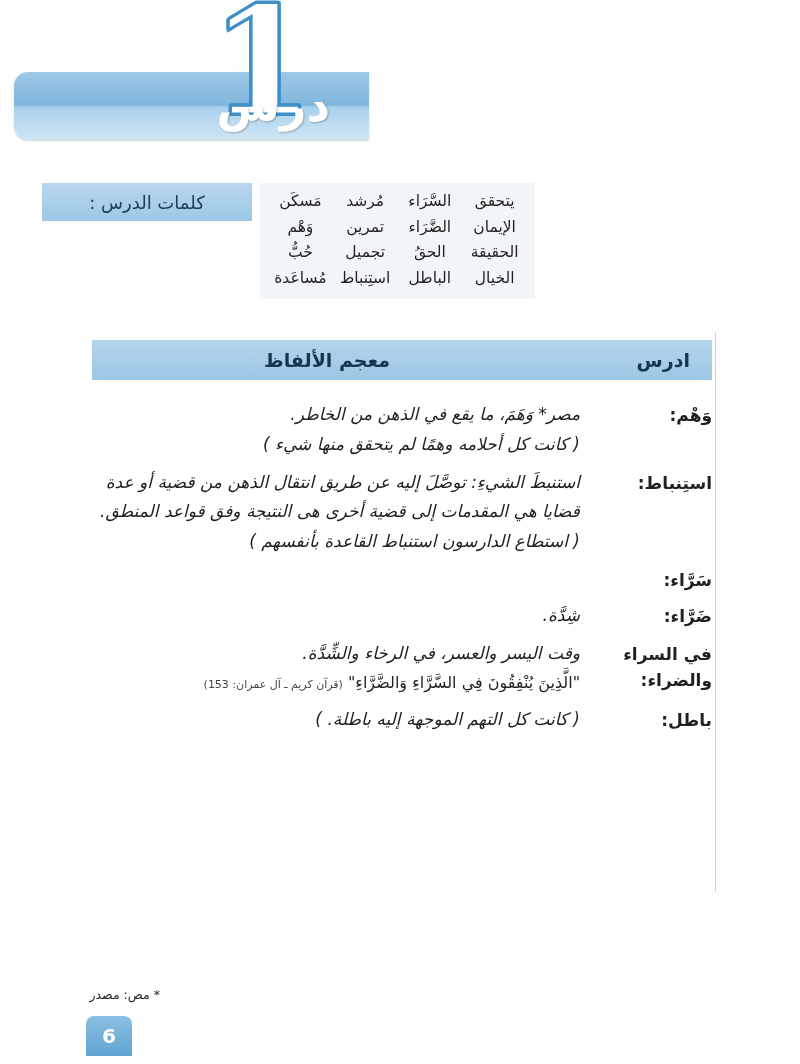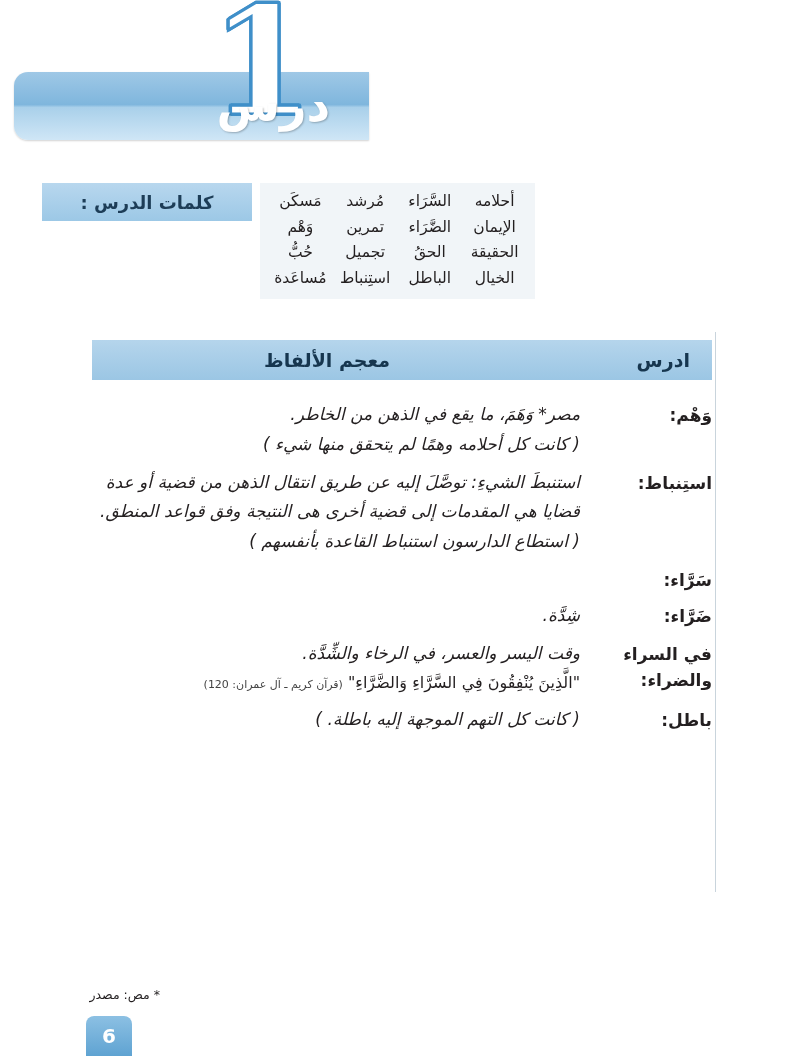--- a/index.html
+++ b/index.html
@@ -77,21 +77,21 @@
     position: absolute;
     top: 0;
     right: 548px;
     width: 210px;
     height: 38px;
     background: linear-gradient(180deg, #b8d7ee 0%, #9cc8e6 100%);
     display: flex;
     align-items: center;
     justify-content: center;
     font-size: 18px;
-    font-weight: bold;
+    font-weight: normal;
     color: #1d3d57;
   }
   .vocab-grid {
     position: absolute;
     top: 0;
     right: 265px;
     width: 275px;
     background: #f1f5f8;
     padding: 6px 8px 8px 8px;
     box-sizing: border-box;
@@ -230,21 +230,21 @@
 <div class="lesson-banner">
   <div class="banner-bar"></div>
   <div class="big-numeral">1</div>
   <div class="banner-title">درس</div>
 </div>
 
 <div class="vocab-section">
   <div class="vocab-label">كلمات الدرس :</div>
   <div class="vocab-grid">
     <div class="vocab-row">
-      <span class="vocab-cell">أحلامه</span>
+      <span class="vocab-cell">يتحقق</span>
       <span class="vocab-cell">السَّرَاء</span>
       <span class="vocab-cell">مُرشد</span>
       <span class="vocab-cell">مَسكَن</span>
     </div>
     <div class="vocab-row">
       <span class="vocab-cell">الإيمان</span>
       <span class="vocab-cell">الضَّرَاء</span>
       <span class="vocab-cell">تمرين</span>
       <span class="vocab-cell">وَهْم</span>
     </div>
@@ -298,21 +298,21 @@
       <span class="sub">شِدَّة.</span>
     </div>
   </div>
 
   <div class="g-row">
     <div class="g-term">في السراء والضراء:</div>
     <div class="g-def">
       <span class="sub">وقت اليسر والعسر، في الرخاء والشِّدَّة.</span>
       <span class="quran">
         <span>"الَّذِينَ يُنْفِقُونَ فِي السَّرَّاءِ وَالضَّرَّاءِ"</span>
-        <span class="ref">(قرآن كريم ـ آل عمران: 120)</span>
+        <span class="ref">(قرآن كريم ـ آل عمران: 153)</span>
       </span>
     </div>
   </div>
 
   <div class="g-row">
     <div class="g-term">باطل:</div>
     <div class="g-def">
       <span class="sub">( كانت كل التهم الموجهة إليه باطلة. )</span>
     </div>
   </div>

